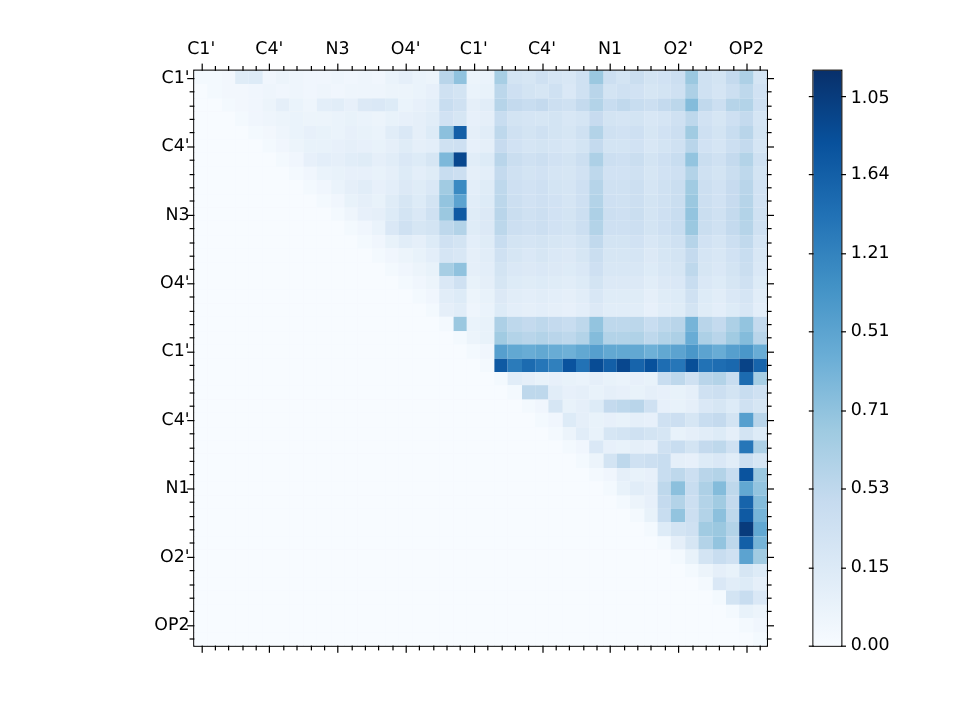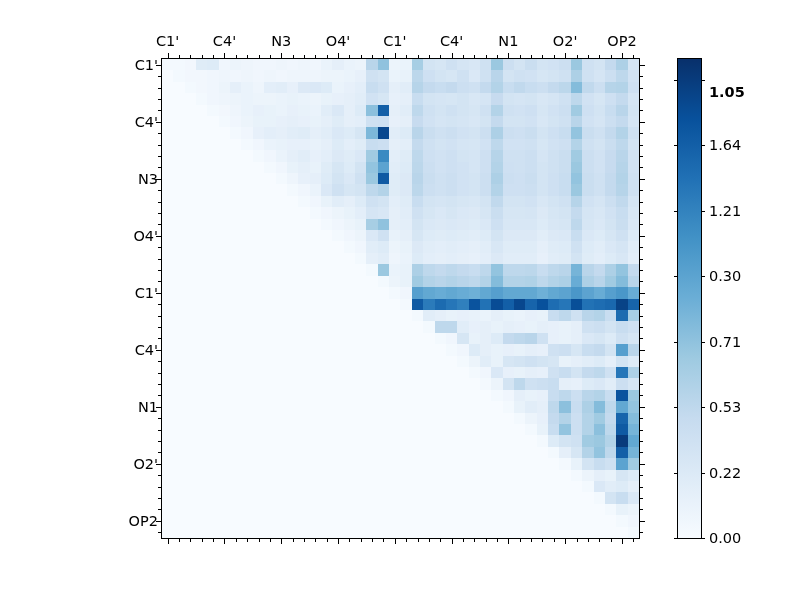--- a/index.html
+++ b/index.html
@@ -2039,34 +2039,34 @@
       <div class="tickmark tick-y-right" style="top: 473.298px;"></div>
     </div>
 
   <div id="colorbar">
     <div id="cbar-gradient" style="background: linear-gradient(rgb(8, 48, 107) 0%, rgb(8, 81, 156) 12.5%, rgb(33, 113, 181) 25%, rgb(66, 146, 198) 37.5%, rgb(107, 174, 214) 50%, rgb(158, 202, 225) 62.5%, rgb(198, 219, 239) 75%, rgb(222, 235, 247) 87.5%, rgb(247, 251, 255) 100%);"></div>
   <div class="cbtick" style="top: 479px;"></div>
       <div class="cbtick-r" style="top: 479px;"></div>
       <div class="cblabel" style="top: 479px;">0.00</div>
       <div class="cbtick" style="top: 413.503px;"></div>
       <div class="cbtick-r" style="top: 413.503px;"></div>
-      <div class="cblabel" style="top: 413.503px;">0.22</div>
+      <div class="cblabel" style="top: 413.503px;">0.15</div>
       <div class="cbtick" style="top: 348.006px;"></div>
       <div class="cbtick-r" style="top: 348.006px;"></div>
       <div class="cblabel" style="top: 348.006px;">0.53</div>
       <div class="cbtick" style="top: 282.51px;"></div>
       <div class="cbtick-r" style="top: 282.51px;"></div>
       <div class="cblabel" style="top: 282.51px;">0.71</div>
       <div class="cbtick" style="top: 217.013px;"></div>
       <div class="cbtick-r" style="top: 217.013px;"></div>
-      <div class="cblabel" style="top: 217.013px;">0.30</div>
+      <div class="cblabel" style="top: 217.013px;">0.51</div>
       <div class="cbtick" style="top: 151.516px;"></div>
       <div class="cbtick-r" style="top: 151.516px;"></div>
       <div class="cblabel" style="top: 151.516px;">1.21</div>
       <div class="cbtick" style="top: 86.0191px;"></div>
       <div class="cbtick-r" style="top: 86.0191px;"></div>
       <div class="cblabel" style="top: 86.0191px;">1.64</div>
       <div class="cbtick" style="top: 20.5223px;"></div>
       <div class="cbtick-r" style="top: 20.5223px;"></div>
-      <div class="cblabel" style="top: 33px; font-weight: bold;">1.05</div>
+      <div class="cblabel" style="top: 23px;">1.05</div>
     </div>
 
 </div>
 
 </body></html>

